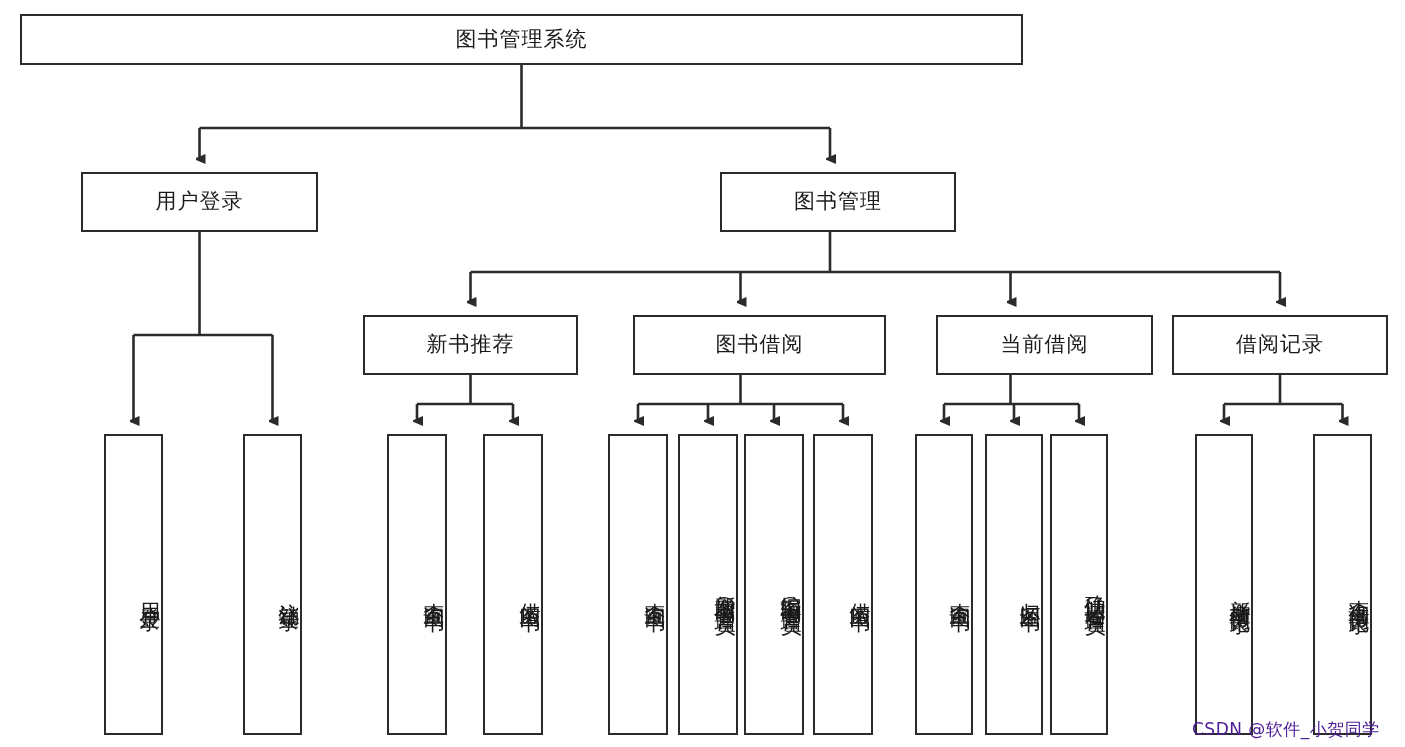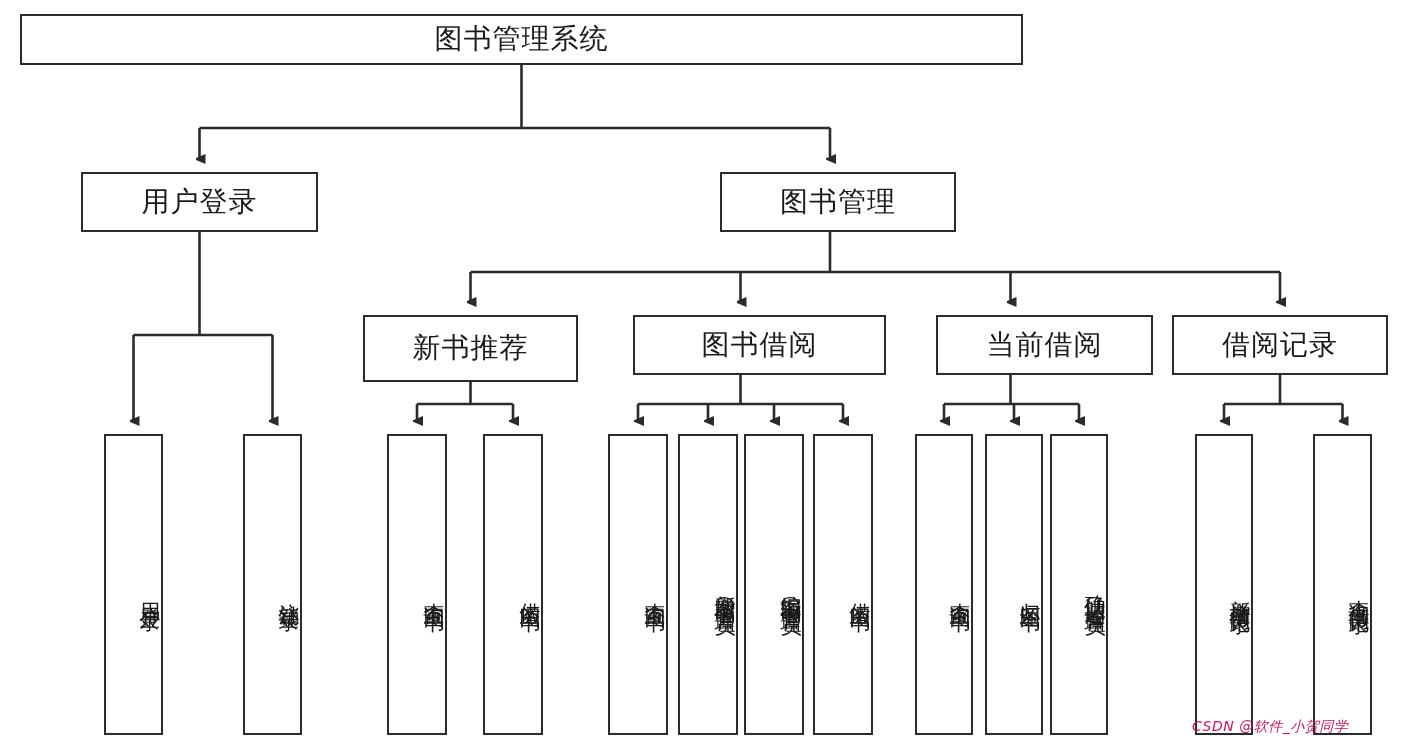--- a/index.html
+++ b/index.html
@@ -29,21 +29,21 @@
     box-sizing: border-box;
     border: 2px solid #2b2b2b;
     background: #ffffff;
     color: #1a1a1a;
     display: flex;
     align-items: center;
     justify-content: center;
     overflow: hidden;
   }
   .node.horiz {
-    font-size: 28px;
+    font-size: 21px;
     letter-spacing: 1px;
     line-height: 1.1;
   }
   .node.vert {
     writing-mode: vertical-rl;
     text-orientation: upright;
     font-size: 21px;
     letter-spacing: 3px;
     line-height: 1.05;
     align-items: flex-start;
@@ -51,26 +51,25 @@
     padding-top: 14px;
   }
   .node.vert span {
     writing-mode: vertical-rl;
     text-orientation: upright;
     display: inline-block;
     white-space: nowrap;
   }
   .watermark {
     position: absolute;
-    font-size: 14px;
-    color: #be185d;
+    font-size: 17px;
+    color: #4c1d95;
     letter-spacing: 0.5px;
     white-space: nowrap;
     user-select: none;
-    font-style: italic;
   }
 </style>
 </head>
 <body>
 
 <div id="canvas">
 
   <svg id="wires" viewBox="0 0 1405 747" xmlns="http://www.w3.org/2000/svg">
     <defs>
       <marker id="arrow" markerWidth="10" markerHeight="10" refX="5" refY="6" orient="auto" markerUnits="userSpaceOnUse">
@@ -118,21 +117,21 @@
     <span>图书管理系统</span>
   </div>
 
   <div class="node horiz" style="left:81px; top:172px; width:237px; height:60px;">
     <span>用户登录</span>
   </div>
   <div class="node horiz" style="left:720px; top:172px; width:236px; height:60px;">
     <span>图书管理</span>
   </div>
 
-  <div class="node horiz" style="left:363px; top:315px; width:215px; height:67px;">
+  <div class="node horiz" style="left:363px; top:315px; width:215px; height:60px;">
     <span>新书推荐</span>
   </div>
   <div class="node horiz" style="left:633px; top:315px; width:253px; height:60px;">
     <span>图书借阅</span>
   </div>
   <div class="node horiz" style="left:902px; top:315px; width:217px; height:60px;margin-left:34px;">
     <span>当前借阅</span>
   </div>
   <div class="node horiz" style="left:1172px; top:315px; width:216px; height:60px;">
     <span>借阅记录</span>

